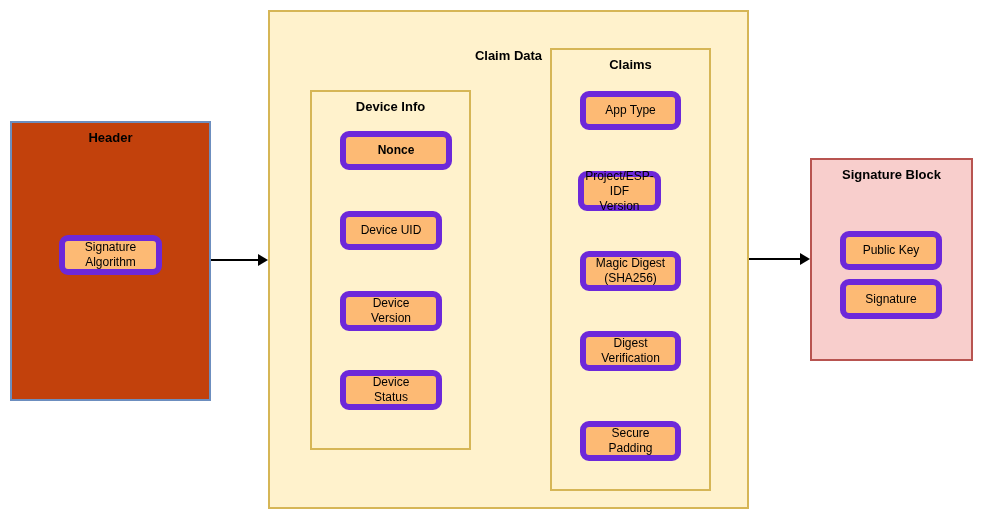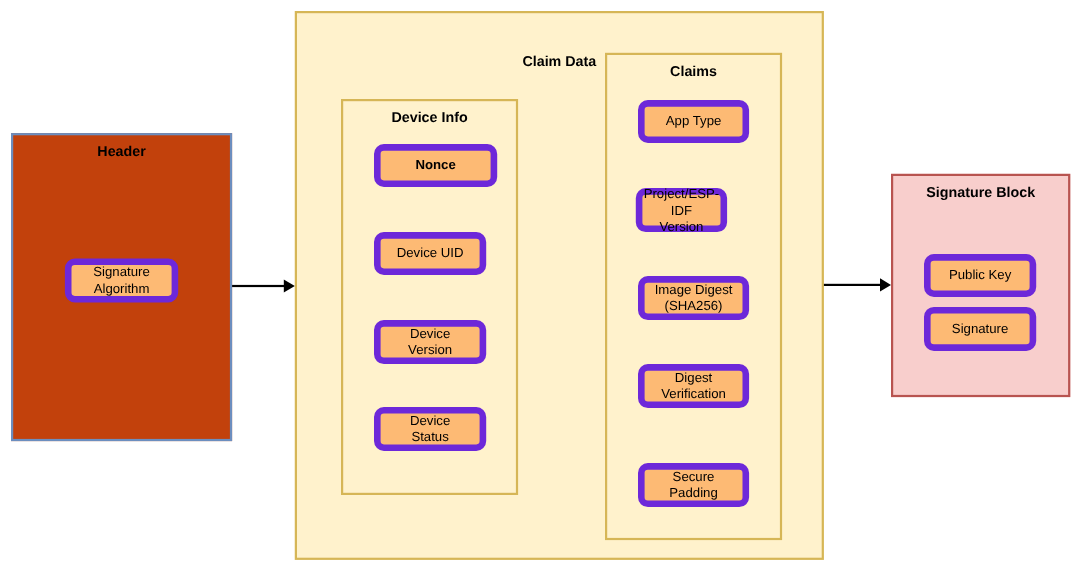--- a/index.html
+++ b/index.html
@@ -83,21 +83,21 @@
 Version</div>
   <div class="node" style="left:340px; top:370px; width:102px; height:40px;">Device
 Status</div>
 
   <div class="group yellow-group" style="left:550px; top:48px; width:161px; height:443px;">
     <div class="group-title">Claims</div>
   </div>
   <div class="node" style="left:580px; top:91px; width:101px; height:39px;">App Type</div>
   <div class="node" style="left:578px; top:171px; width:83px; height:40px;">Project/ESP-IDF
 Version</div>
-  <div class="node" style="left:580px; top:251px; width:101px; height:40px;">Image Digest
+  <div class="node" style="left:580px; top:251px; width:101px; height:40px;">Magic Digest
 (SHA256)</div>
   <div class="node" style="left:580px; top:421px; width:101px; height:40px;">Secure
 Padding</div>
   <div class="node" style="left:580px; top:331px; width:101px; height:40px;">Digest
 Verification</div>
 
   <div class="group red-group" style="left:810px; top:158px; width:163px; height:203px;">
     <div class="group-title">Signature Block</div>
   </div>
   <div class="node" style="left:840px; top:203px; width:102px; height:39px;margin-top:28px;">Public Key</div>

